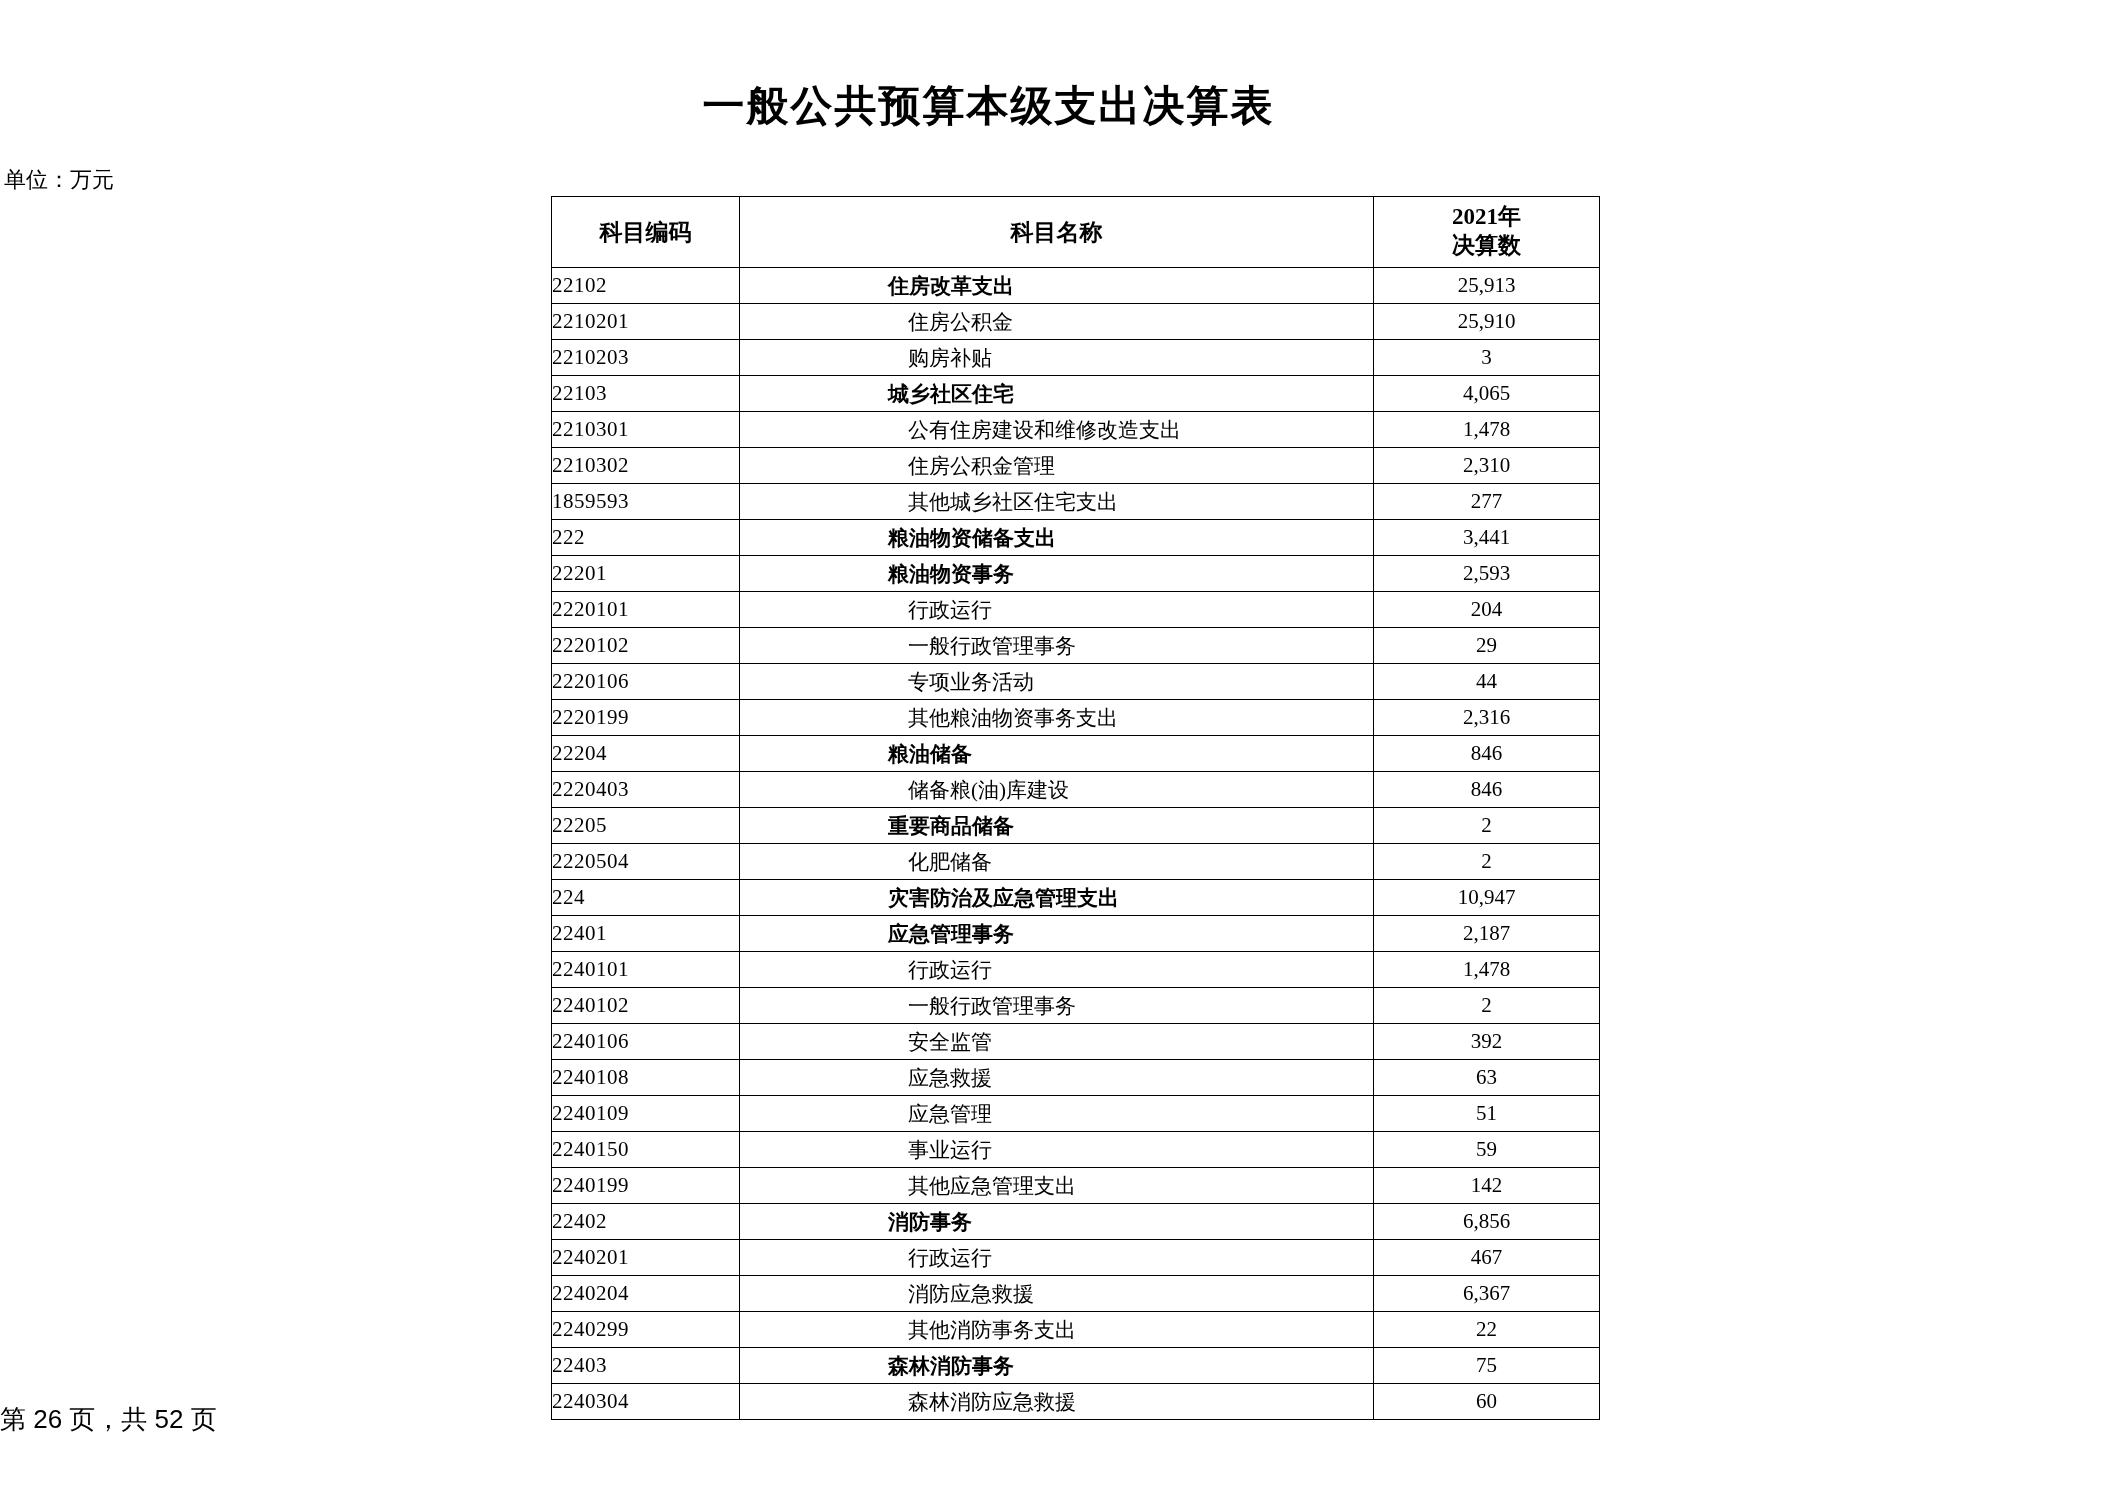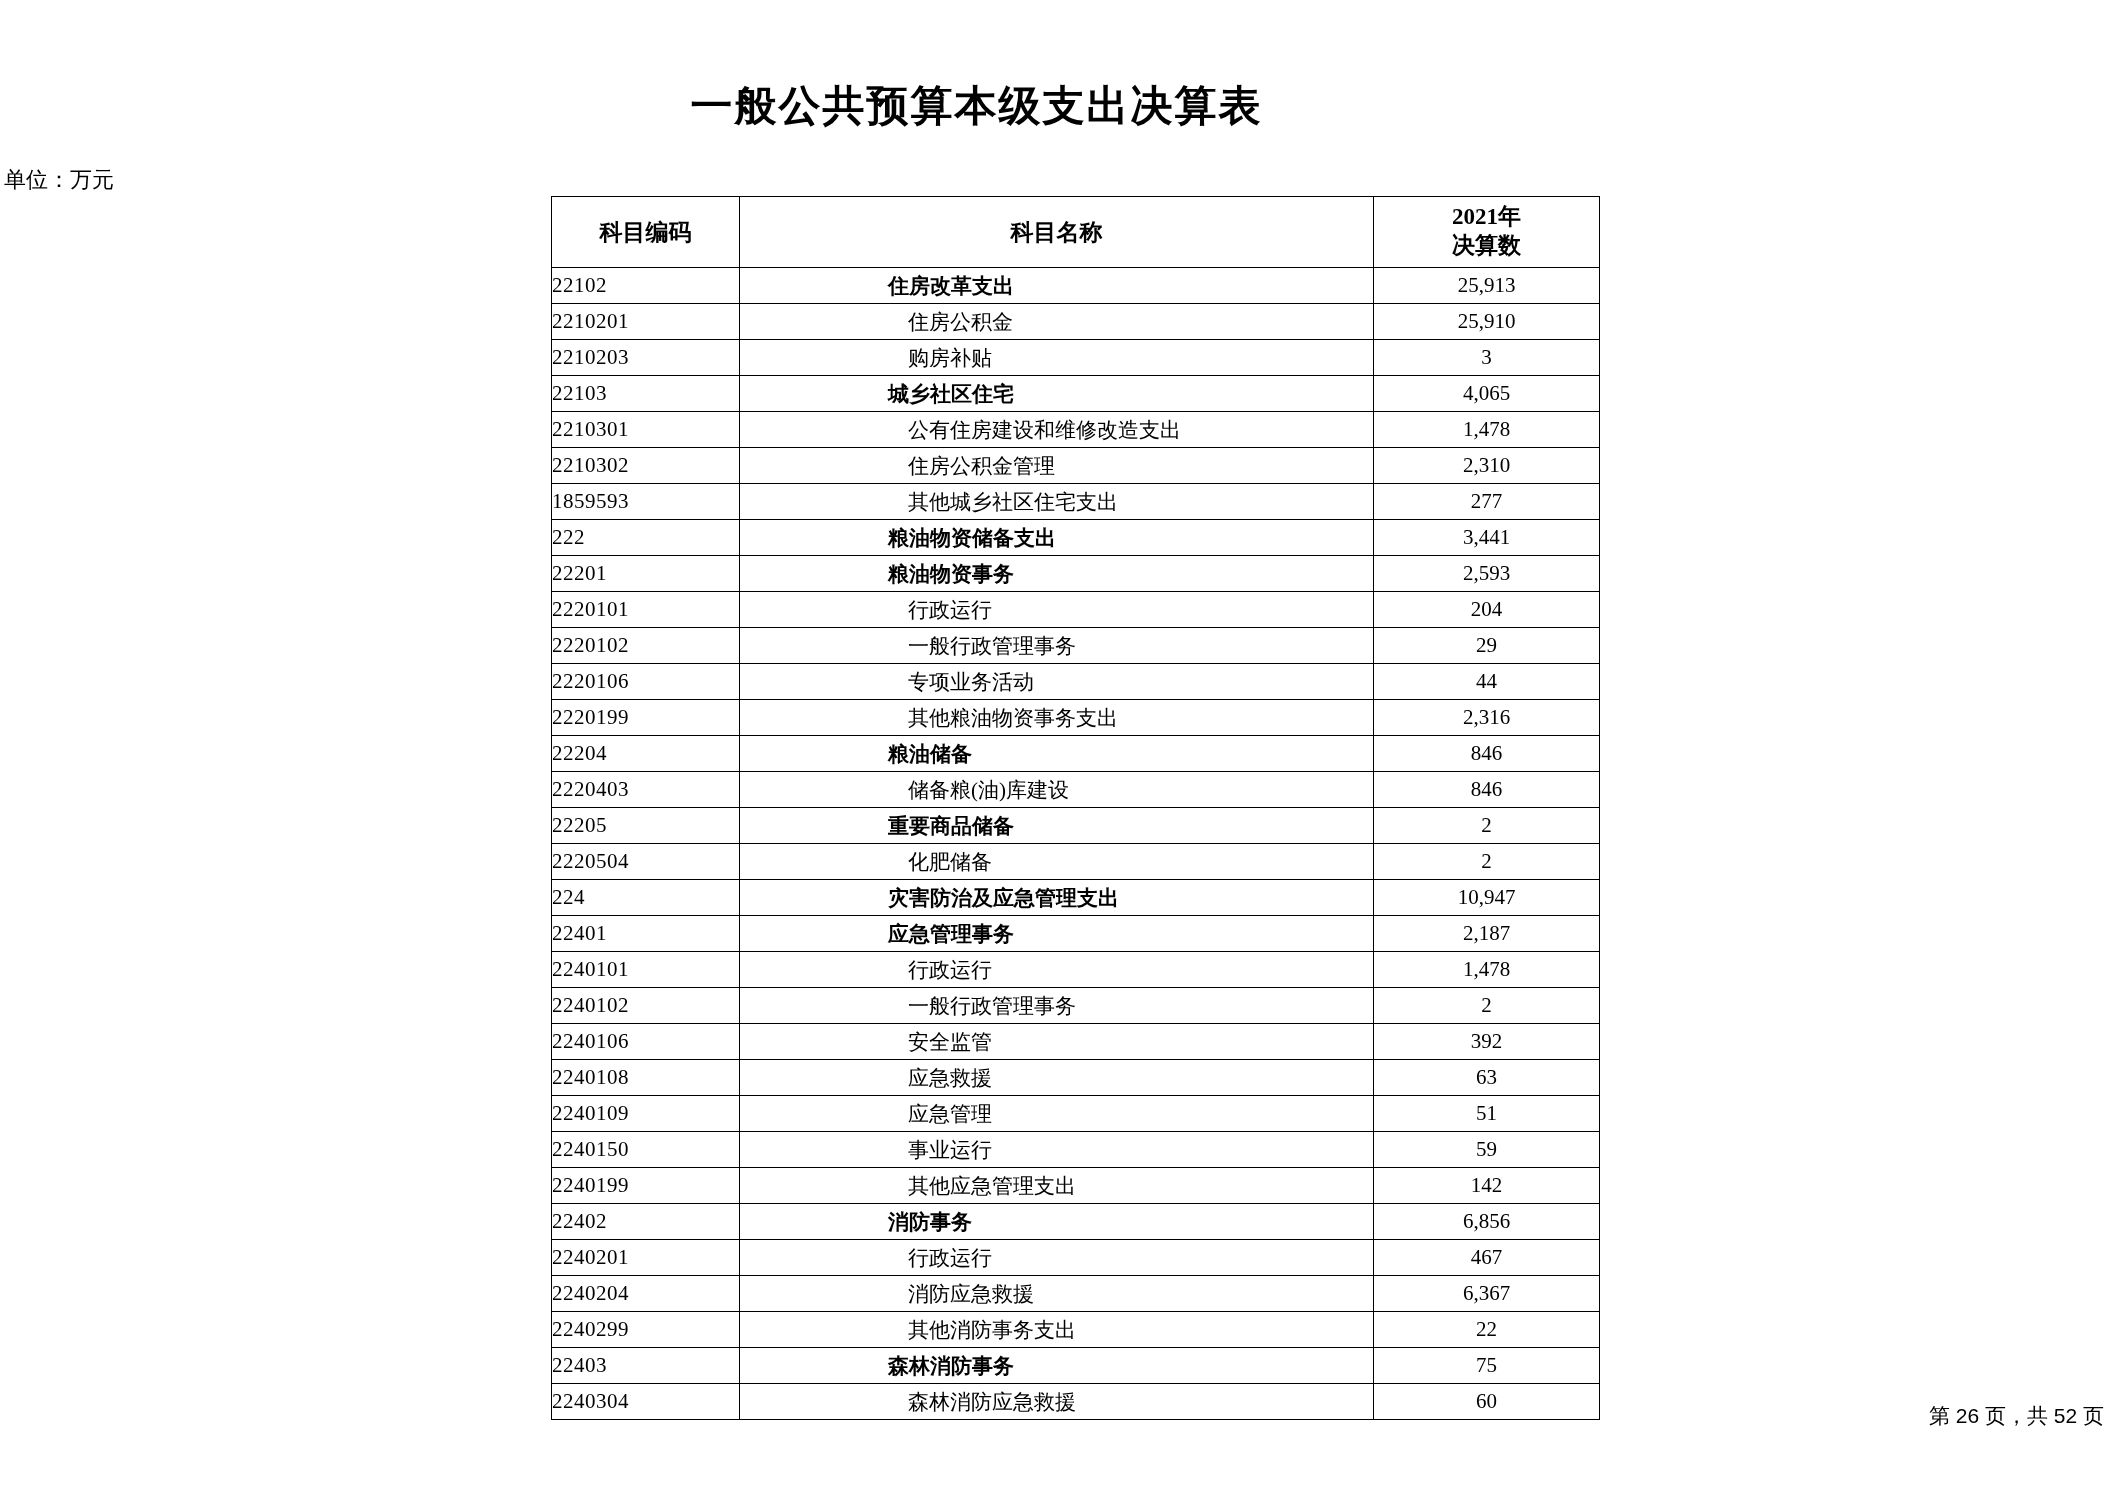--- a/index.html
+++ b/index.html
@@ -17,21 +17,21 @@
   }
   .page {
     width: 2104px;
     height: 1488px;
     position: relative;
     box-sizing: border-box;
   }
   .doc-title {
     position: absolute;
     top: 78px;
-    left: 4px;
+    left: 16px;
     width: 1945px;
     text-align: center;
     font-size: 42px;
     font-weight: bold;
     font-family: "Liberation Sans", sans-serif;
     letter-spacing: 2px;
   }
   .unit-label {
     position: absolute;
     top: 165px;
@@ -87,22 +87,22 @@
 
   .head-2021 {
     display: block;
     line-height: 1.25;
   }
   .footer {
     position: absolute;
     top: 1402px;
     left: 0;
     width: 2104px;
-    text-align: right;
-    font-size: 21px;
+    text-align: left;
+    font-size: 26px;
     font-family: "Liberation Sans", sans-serif;
   }
 </style>
 </head>
 <body>
 
 <div class="page">
 
   <div class="doc-title">一般公共预算本级支出决算表</div>
 

